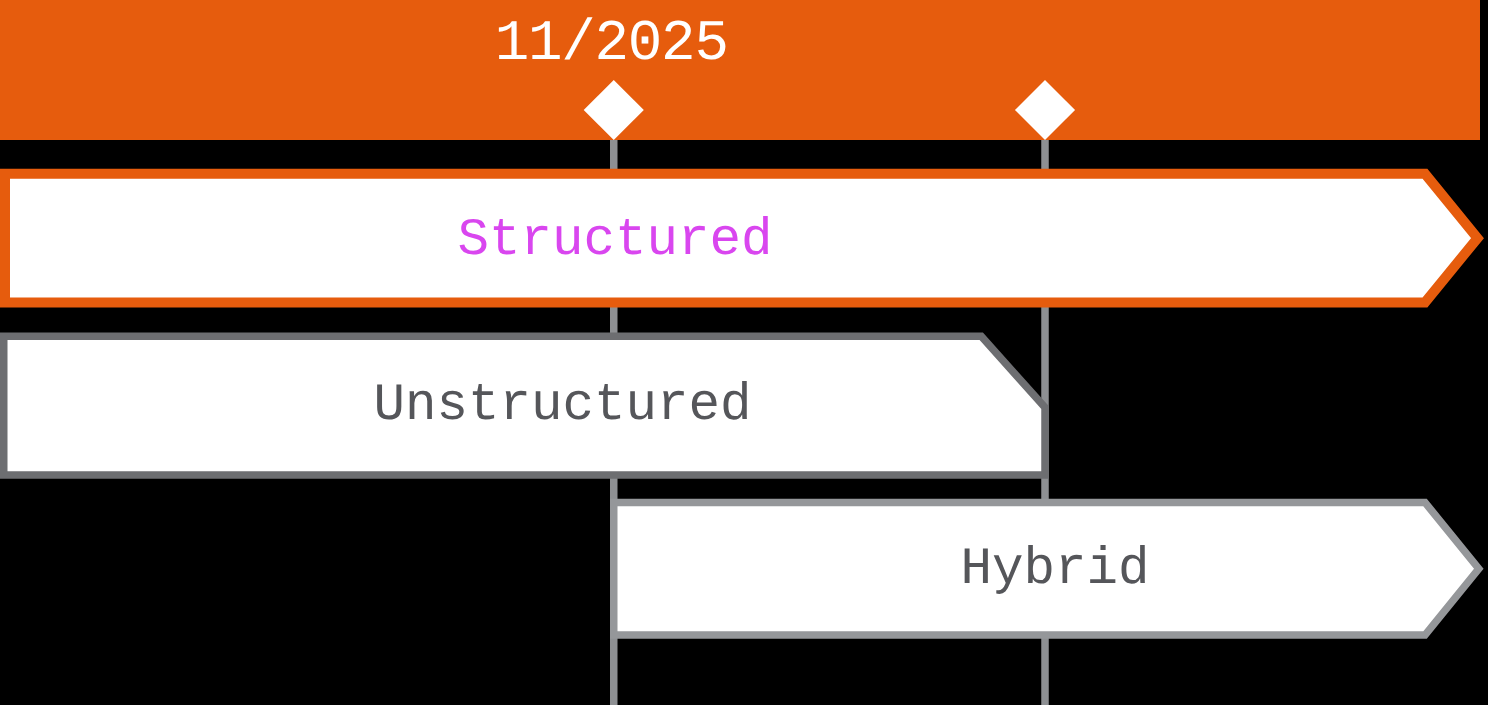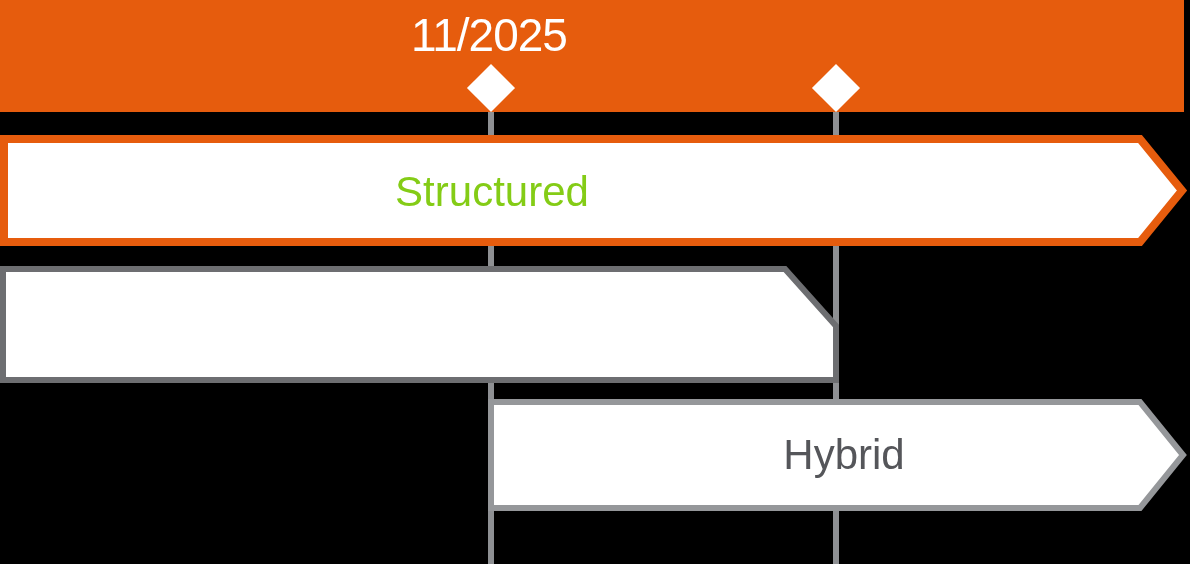--- a/index.html
+++ b/index.html
@@ -1,21 +1,21 @@
 <!DOCTYPE html>
 <html><head>
 <meta charset="utf-8">
 <style>
   html,body{margin:0;padding:0;background:#000;}
   .stage{
     position:relative;
     width:1190px;height:564px;
     overflow:hidden;
     background:#000;
-    font-family:Liberation Sans, sans-serif;
+    font-family:Liberation Mono, monospace;
   }
   
   .header-bar{
     position:absolute;left:0;top:0;
     width:1184px;height:112px;
     background:#E65C0D;
     z-index:3;
   }
   .milestone-label{
     position:absolute;top:10px;width:400px;
@@ -50,21 +50,21 @@
     position:absolute;left:0;top:0;
     width:1190px;height:564px;
     z-index:2;
   }
   .bar-label{
     position:absolute;width:400px;
     text-align:center;
     font-size:42px;line-height:56px;font-weight:500;
     z-index:5;
   }
-  .lbl-structured{left:292px;top:164px;color:#84cc16;}
+  .lbl-structured{left:292px;top:164px;color:#d946ef;}
   .lbl-unstructured{left:250px;top:296px;color:#55565A;}
   .lbl-hybrid{left:644px;top:427px;color:#55565A;}
 </style>
 </head>
 <body>
 
 <div class="stage">
 
   <div class="vline vl-1"></div>
   <div class="vline vl-2"></div>
@@ -74,15 +74,16 @@
     <polygon points="3,269 785,269 836,326 836,380 3,380" fill="#FFFFFF" stroke-width="6" stroke="#6D6E71"></polygon>
     <polygon points="491,402 1140,402 1183,455 1140,508 491,508" fill="#FFFFFF" stroke-width="6" stroke="#95979A"></polygon>
   </svg>
 
   <div class="header-bar"></div>
   <div class="milestone-label ml-1">11/2025</div>
   <div class="diamond d-1"></div>
   <div class="diamond d-2"></div>
 
   <div class="bar-label lbl-structured">Structured</div>
+  <div class="bar-label lbl-unstructured">Unstructured</div>
   <div class="bar-label lbl-hybrid">Hybrid</div>
 
 </div>
 
 </body></html>

